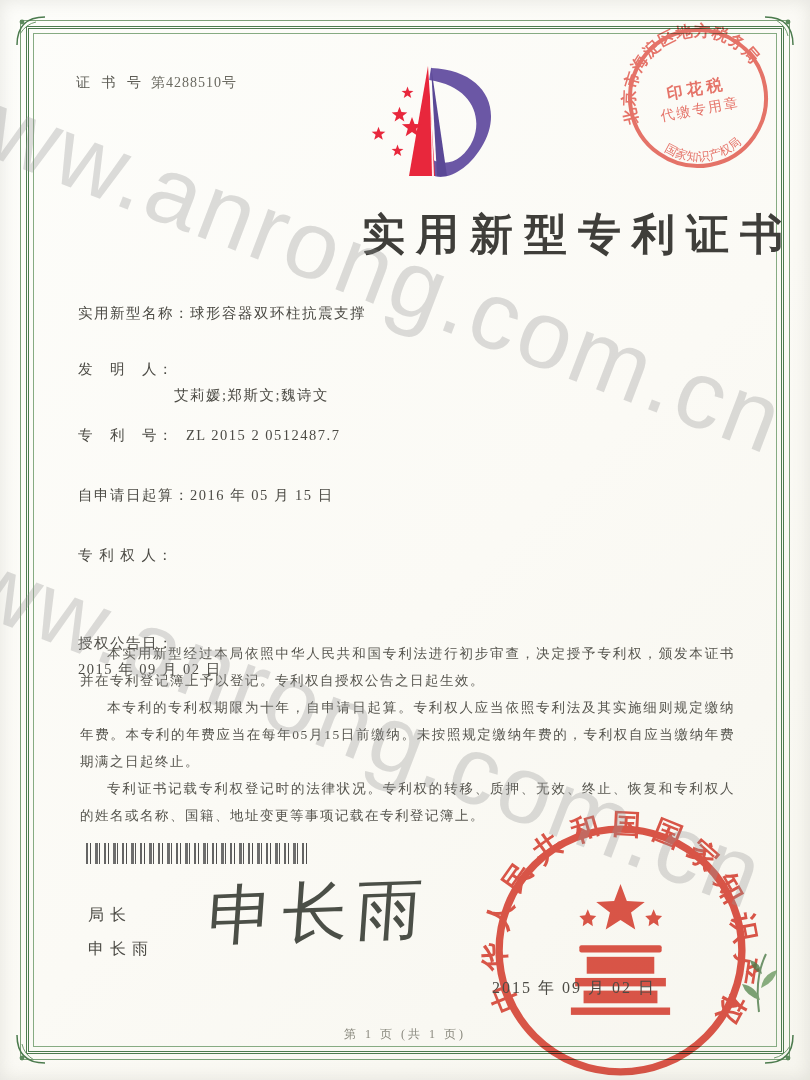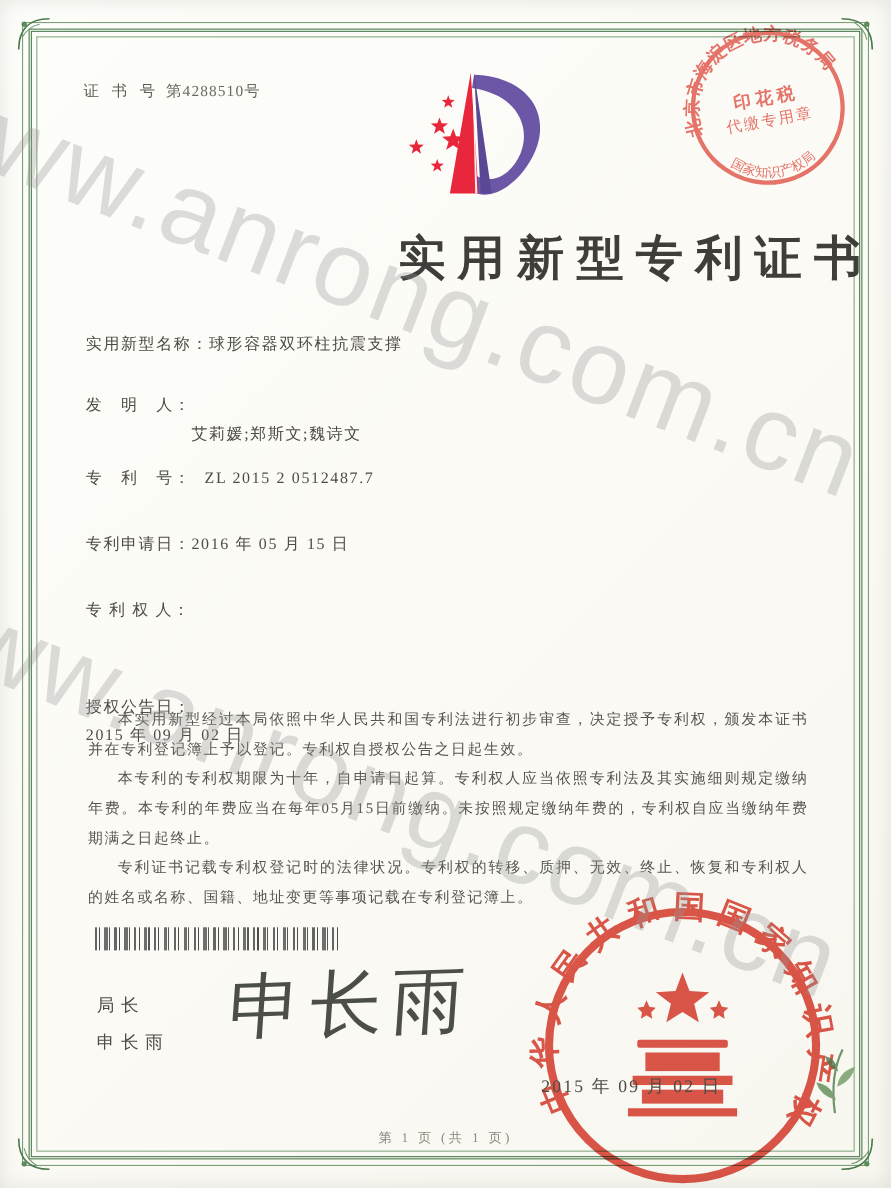--- a/index.html
+++ b/index.html
@@ -181,21 +181,21 @@
       <span>艾莉媛;郑斯文;魏诗文</span>
     </span>
   </div>
 
   <div class="row" style="top:422px;gap:12px;">
     <span class="lab">专　利　号：</span>
     <span class="val">ZL 2015 2 0512487.7</span>
   </div>
 
   <div class="row" style="top:482px;">
-    <span class="lab">专利申请日：</span>
+    <span class="lab">自申请日起算：</span>
     <span class="val">2016 年 05 月 15 日</span>
   </div>
 
   <div class="row" style="top:542px;">
     <span class="lab">专 利 权 人：</span>
   </div>
 
   <div class="row" style="top:630px;flex-direction:column;">
     <span class="lab">授权公告日：</span>
     <span class="val">2015 年 09 月 02 日</span>

